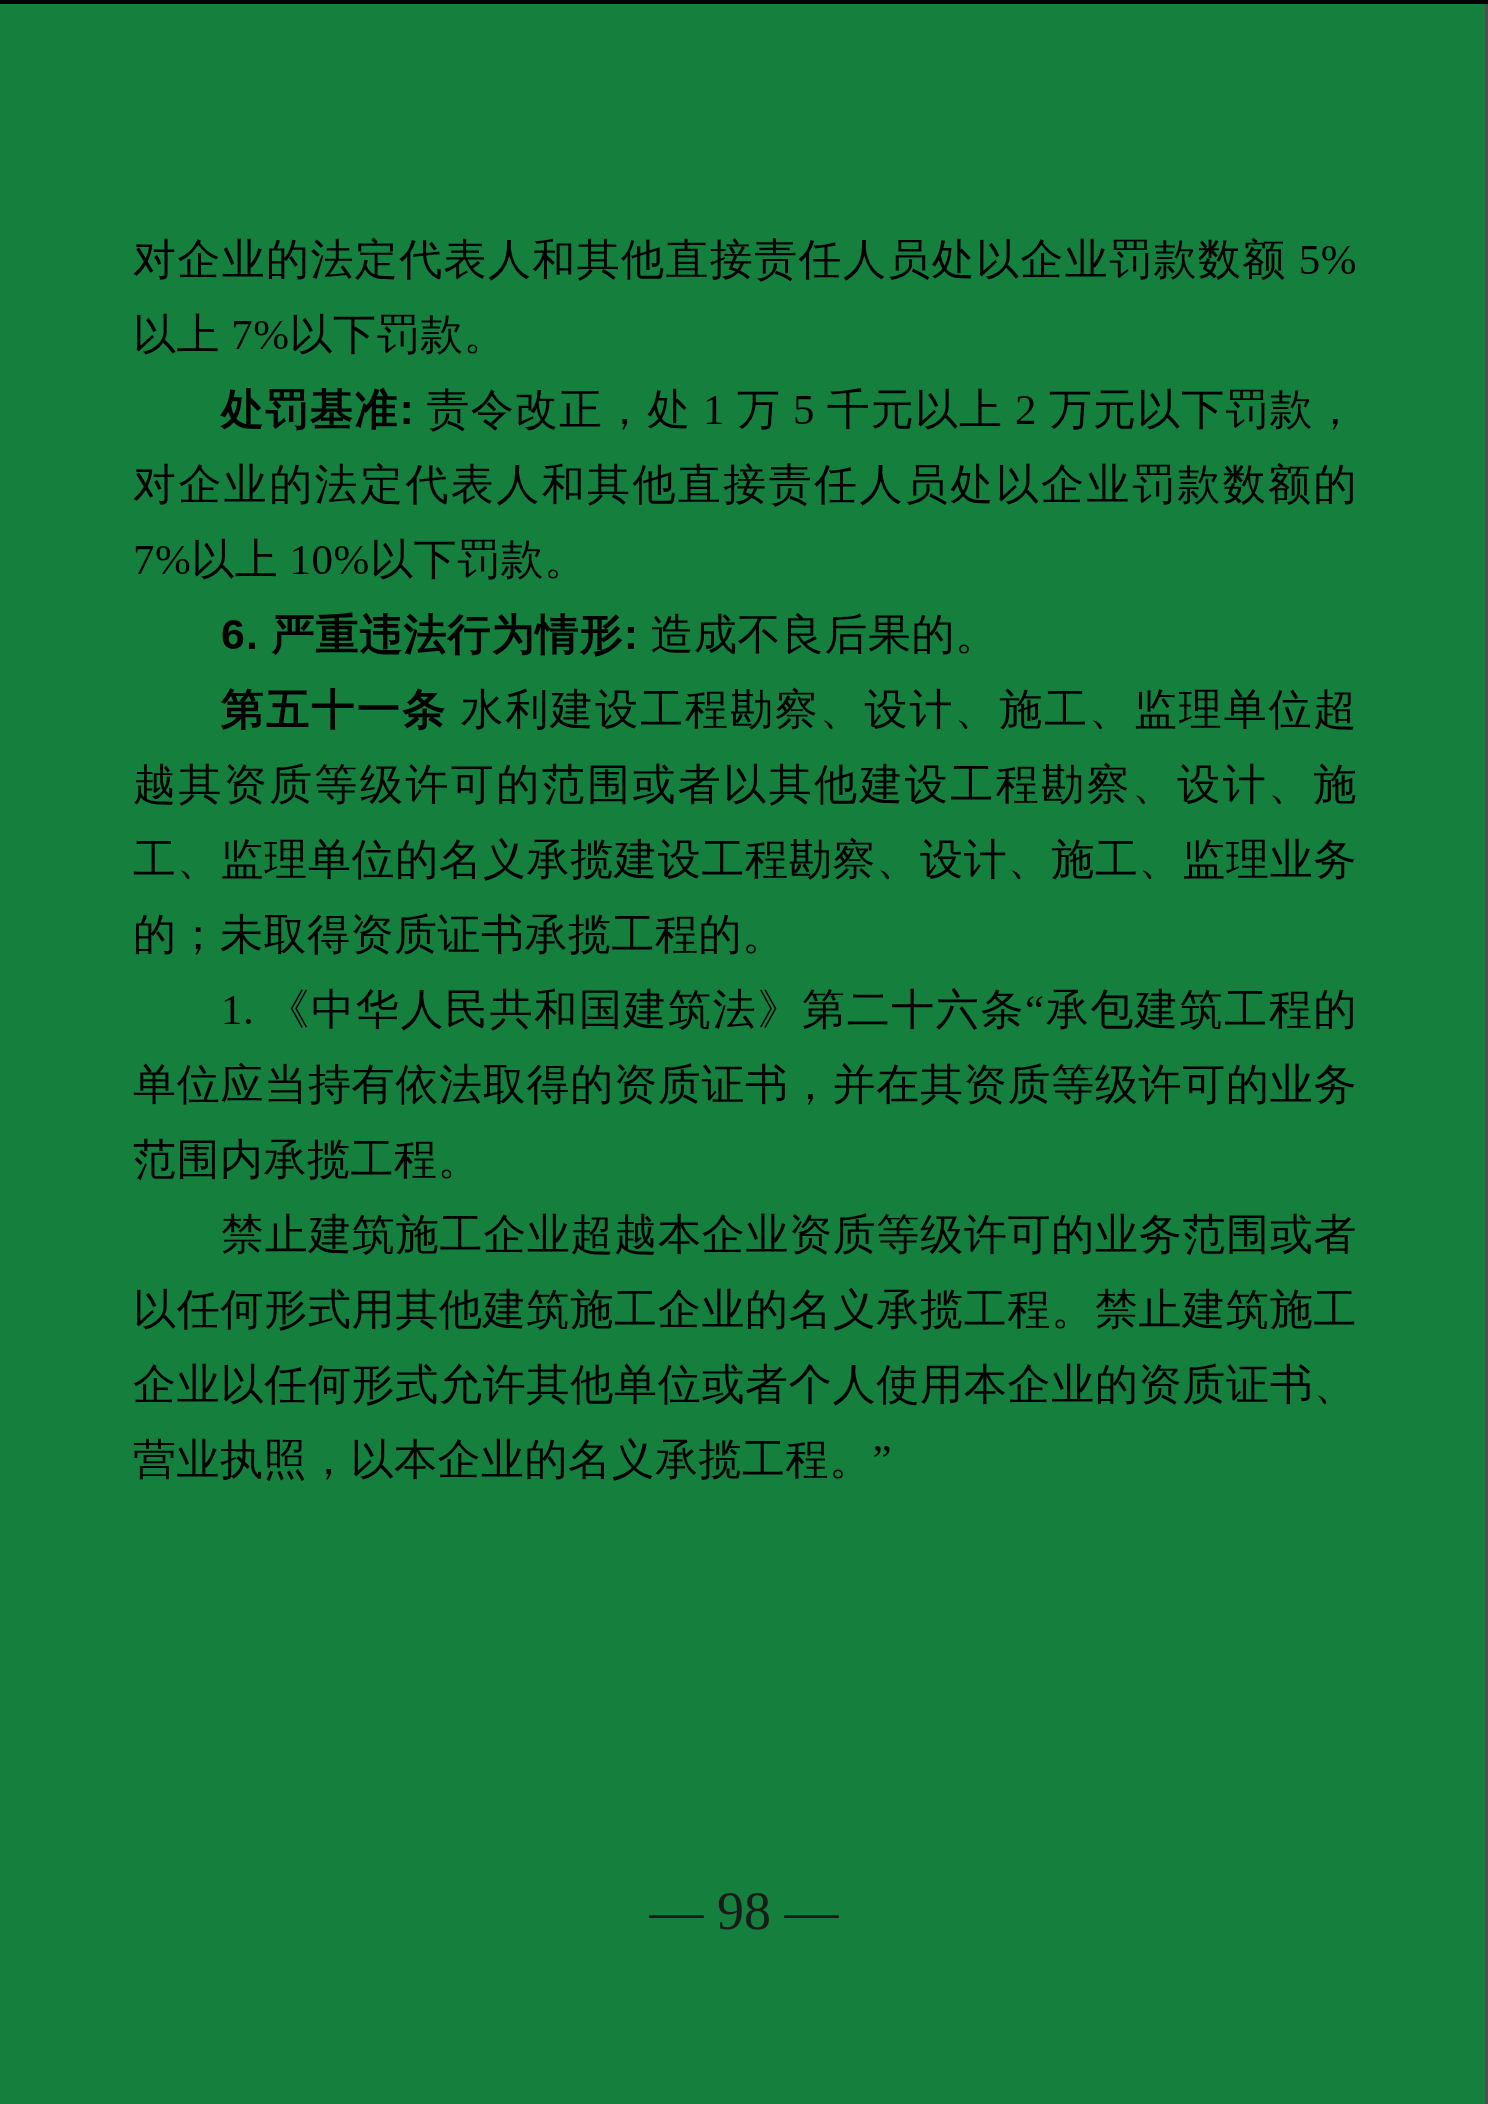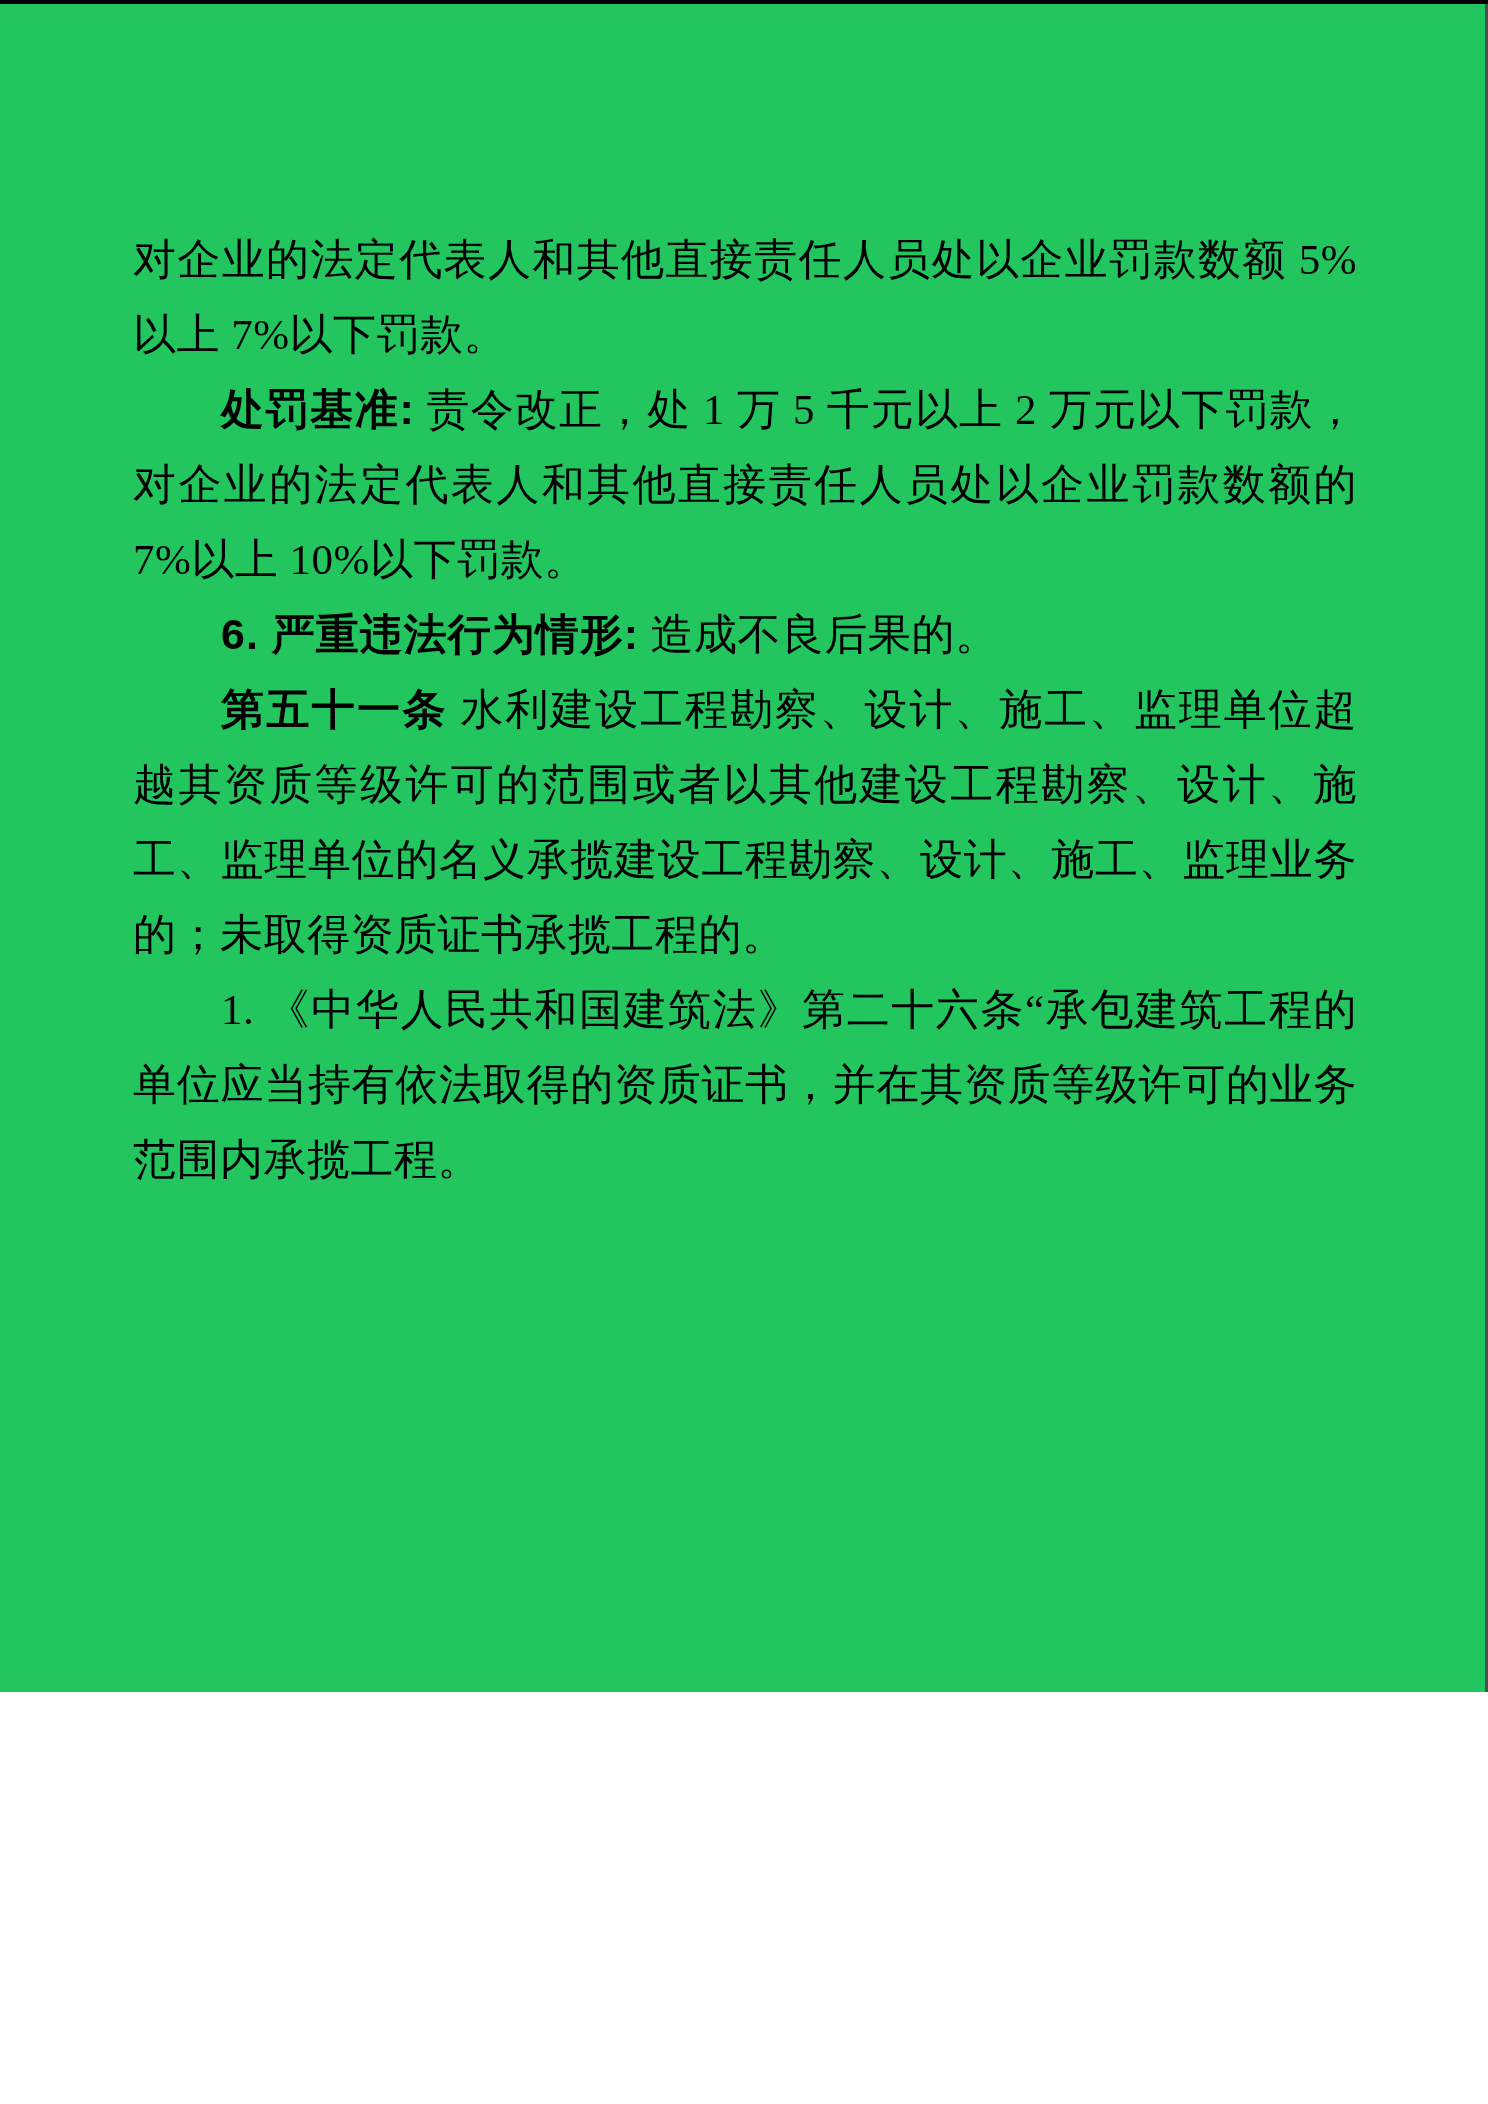--- a/index.html
+++ b/index.html
@@ -3,22 +3,22 @@
 <meta charset="utf-8">
 <style>
   html, body {
     margin: 0;
     padding: 0;
     background: #ffffff;
   }
   .page {
     position: relative;
     width: 1488px;
-    height: 1692px;
-    background: #22c55e;
+    height: 2104px;
+    background: #15803d;
     box-sizing: border-box;
     border-top: 4px solid #000000;
     overflow: hidden;
     font-family: "Liberation Serif", "DejaVu Serif", serif;
     color: #000000;
   }
   .right-edge-line {
     position: absolute;
     top: 0;
     right: 0;
@@ -66,18 +66,19 @@
 <div class="page">
   <div class="right-edge-line"></div>
 
   <div class="doc-body" id="doc-body">
 
   <p class=""><span>对企业的法定代表人和其他直接责任人员处以企业罚款数额 5%以上 7%以下罚款。</span></p>
       <p class="indent"><b>处罚基准:</b><span> 责令改正，处 1 万 5 千元以上 2 万元以下罚款，对企业的法定代表人和其他直接责任人员处以企业罚款数额的 7%以上 10%以下罚款。</span></p>
       <p class="indent"><b>6. 严重违法行为情形:</b><span> 造成不良后果的。</span></p>
       <p class="indent"><b>第五十一条</b><span>  水利建设工程勘察、设计、施工、监理单位超越其资质等级许可的范围或者以其他建设工程勘察、设计、施工、监理单位的名义承揽建设工程勘察、设计、施工、监理业务的；未取得资质证书承揽工程的。</span></p>
       <p class="indent"><span>1. 《中华人民共和国建筑法》第二十六条“承包建筑工程的单位应当持有依法取得的资质证书，并在其资质等级许可的业务范围内承揽工程。</span></p>
+      <p class="indent"><span>禁止建筑施工企业超越本企业资质等级许可的业务范围或者以任何形式用其他建筑施工企业的名义承揽工程。禁止建筑施工企业以任何形式允许其他单位或者个人使用本企业的资质证书、营业执照，以本企业的名义承揽工程。”</span></p>
     </div>
 
   <div class="page-footer">
     <span>— 98 —</span>
   </div>
 </div>
 
 </body></html>

